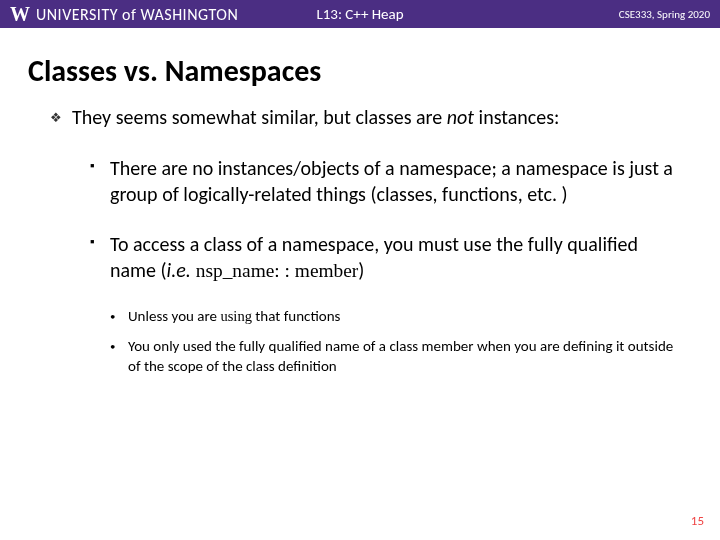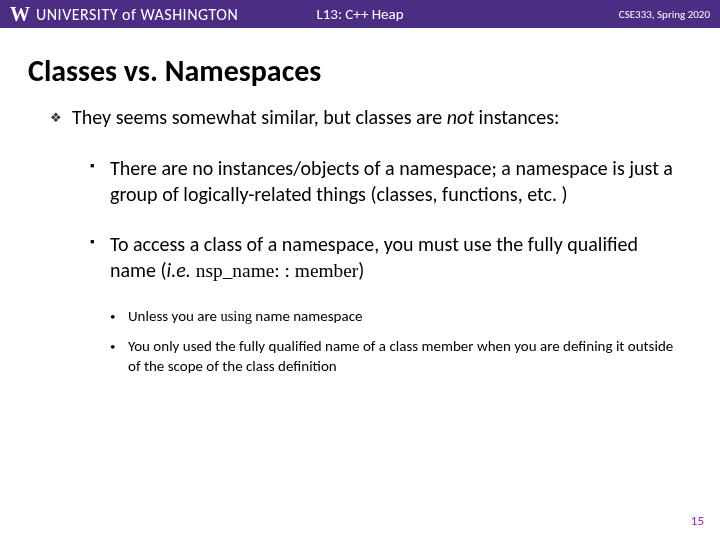--- a/index.html
+++ b/index.html
@@ -93,21 +93,21 @@
       line-height: 1.3;
     }
     .l3-group { margin-top: 8px; }
     .italic { font-style: italic; }
     code { font-family: Liberation Serif, serif; font-size: 0.97em; }
     .page-num {
       position: absolute;
       bottom: 12px;
       right: 16px;
       font-size: 13px;
-      color: #a21caf;
+      color: #ef4444;
     }
   </style>
 </head>
 <body>
 
 <div class="header">
   <span class="w-logo">W</span>
   <span class="univ">UNIVERSITY of WASHINGTON</span>
   <span class="lecture-label">L13: C++ Heap</span>
   <span class="course-label">CSE333, Spring 2020</span>
@@ -133,21 +133,21 @@
     <span class="bullet">▪</span>
     <span class="text">
       <span>To access a class of a namespace, you must use the fully qualified name (</span><span class="italic">i.e.</span><code> nsp_name: : member</code><span>)</span>
     </span>
   </div>
 
   <div class="l3-group">
     <div class="l3">
       <span class="bullet">•</span>
       <span class="text">
-        <span>Unless you are </span><code>using</code><span> name namespace</span>
+        <span>Unless you are </span><code>using</code><span> that functions</span>
       </span>
     </div>
     <div class="l3">
       <span class="bullet">•</span>
       <span class="text">You only used the fully qualified name of a class member when you are defining it outside of the scope of the class definition</span>
     </div>
   </div>
 
 </div>
 

